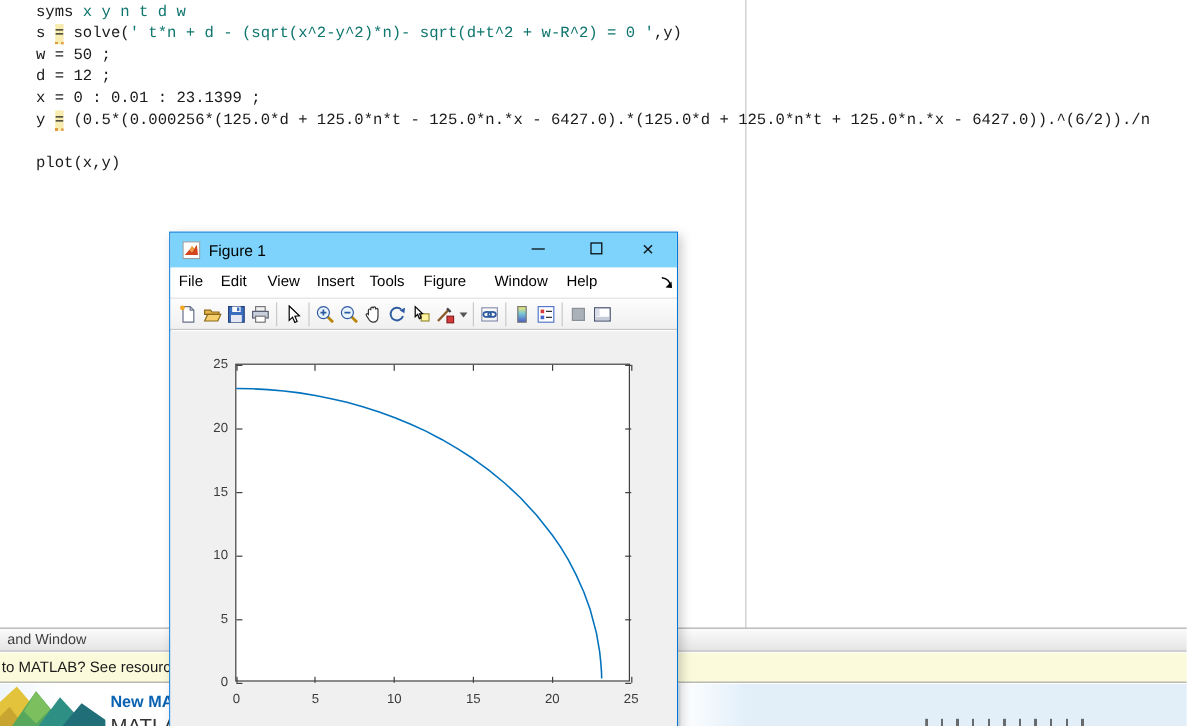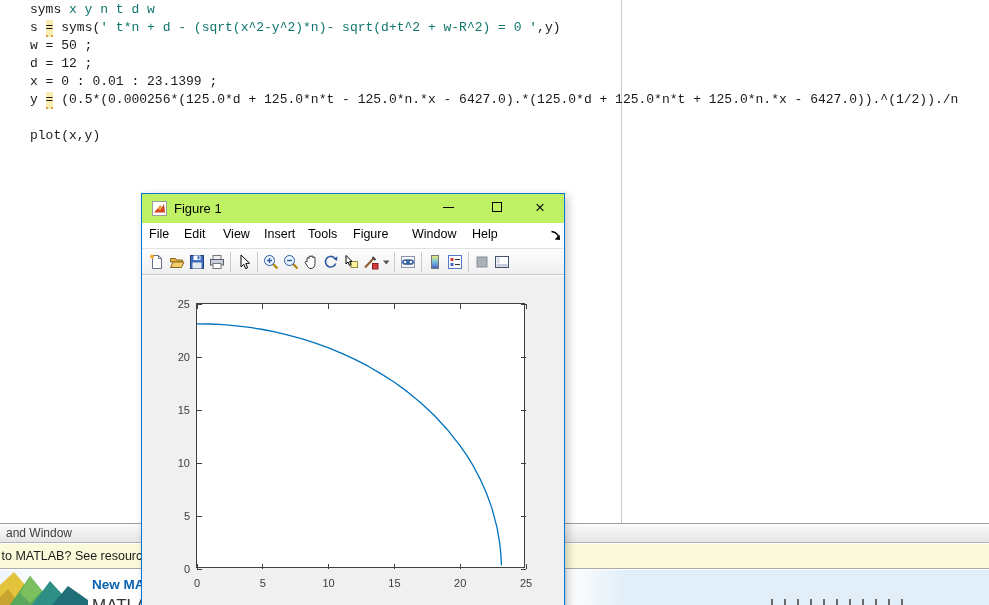--- a/index.html
+++ b/index.html
@@ -30,21 +30,21 @@
   #membrane-logo{position:absolute;left:0;top:571px;z-index:4;}
   #news-title{position:absolute;left:92px;top:577px;width:49px;height:18px;overflow:hidden;
               font-size:13.5px;font-weight:bold;color:#0A62B2;white-space:nowrap;z-index:4;}
   #news-sub{position:absolute;left:92px;top:596px;width:49px;height:9px;overflow:hidden;
             font-size:17px;color:#333;white-space:nowrap;z-index:4;}
   #clipped-frag{position:absolute;left:771px;top:599px;width:134px;height:6px;z-index:4;opacity:.8;
      background:repeating-linear-gradient(90deg,#4a4a4a 0 2px,transparent 2px 13px);}
   
   #fig-win{position:absolute;left:141px;top:193px;width:424px;height:420px;background:#fff;
            border:1px solid #0077D7;z-index:10;box-shadow:3px 3px 9px rgba(0,0,0,.22);}
-  #titlebar{position:absolute;left:0;top:0;width:100%;height:29px;background:#bef264;}
+  #titlebar{position:absolute;left:0;top:0;width:100%;height:29px;background:#7dd3fc;}
   #title-icon{position:absolute;left:10px;top:7px;}
   #fig-title{position:absolute;left:32px;top:7px;font-size:13px;color:#000;}
   .winbtn{position:absolute;top:2px;width:30px;height:22px;display:flex;align-items:center;justify-content:center;}
   #btn-min{left:291px;} #btn-max{left:340px;} #btn-close{left:383px;}
   #btn-min .glyph{width:11px;height:1px;background:#000;}
   #btn-max .glyph{width:10px;height:10px;border:1px solid #000;}
   #btn-close .glyph{font-size:17px;line-height:17px;color:#111;font-weight:400;}
   #menubar{position:absolute;left:0;top:29px;width:100%;height:25px;background:#fff;}
   .menu-item{position:absolute;top:4px;font-size:12.5px;color:#000;}
   #dock-arrow{position:absolute;left:408px;top:7px;}
@@ -63,25 +63,25 @@
   .ylab{position:absolute;font-size:11px;color:#3c3c3c;width:34px;text-align:right;left:-41px;}
   #plot-svg{position:absolute;left:0;top:0;overflow:visible;}
 </style>
 </head>
 <body>
 
 <div id="col-guide" data-name="editor-column-guide"></div>
 
 <div id="editor" data-name="editor-code-area">
     <div class="code-line" data-name="code-line"><span data-name="code-text">syms </span><span class="seg-s" data-name="code-string">x y n t d w</span></div>
-    <div class="code-line" data-name="code-line"><span data-name="code-text">s </span><span class="seg-w" data-name="code-warning-equals">=</span><span data-name="code-text"> syms(</span><span class="seg-s" data-name="code-string">' t*n + d - (sqrt(x^2-y^2)*n)- sqrt(d+t^2 + w-R^2) = 0 '</span><span data-name="code-text">,y)</span></div>
+    <div class="code-line" data-name="code-line"><span data-name="code-text">s </span><span class="seg-w" data-name="code-warning-equals">=</span><span data-name="code-text"> solve(</span><span class="seg-s" data-name="code-string">' t*n + d - (sqrt(x^2-y^2)*n)- sqrt(d+t^2 + w-R^2) = 0 '</span><span data-name="code-text">,y)</span></div>
     <div class="code-line" data-name="code-line"><span data-name="code-text">w = 50 ;</span></div>
     <div class="code-line" data-name="code-line"><span data-name="code-text">d = 12 ;</span></div>
     <div class="code-line" data-name="code-line"><span data-name="code-text">x = 0 : 0.01 : 23.1399 ;</span></div>
-    <div class="code-line" data-name="code-line"><span data-name="code-text">y </span><span class="seg-w" data-name="code-warning-equals">=</span><span data-name="code-text"> (0.5*(0.000256*(125.0*d + 125.0*n*t - 125.0*n.*x - 6427.0).*(125.0*d + 125.0*n*t + 125.0*n.*x - 6427.0)).^(1/2))./n</span></div>
+    <div class="code-line" data-name="code-line"><span data-name="code-text">y </span><span class="seg-w" data-name="code-warning-equals">=</span><span data-name="code-text"> (0.5*(0.000256*(125.0*d + 125.0*n*t - 125.0*n.*x - 6427.0).*(125.0*d + 125.0*n*t + 125.0*n.*x - 6427.0)).^(6/2))./n</span></div>
     <div class="code-line" data-name="code-line"></div>
     <div class="code-line" data-name="code-line"><span data-name="code-text">plot(x,y)</span></div>
   </div>
 
 <div class="band" id="cmd-topline" data-name="panel-divider"></div>
 <div class="band" id="cmd-header" data-name="command-window-header">
   <span data-name="command-window-title">and Window</span>
 </div>
 <div class="band" id="banner" data-name="getting-started-banner">
   <span id="banner-text" data-name="banner-text">New to MATLAB? See resources for Getting Started.</span>

